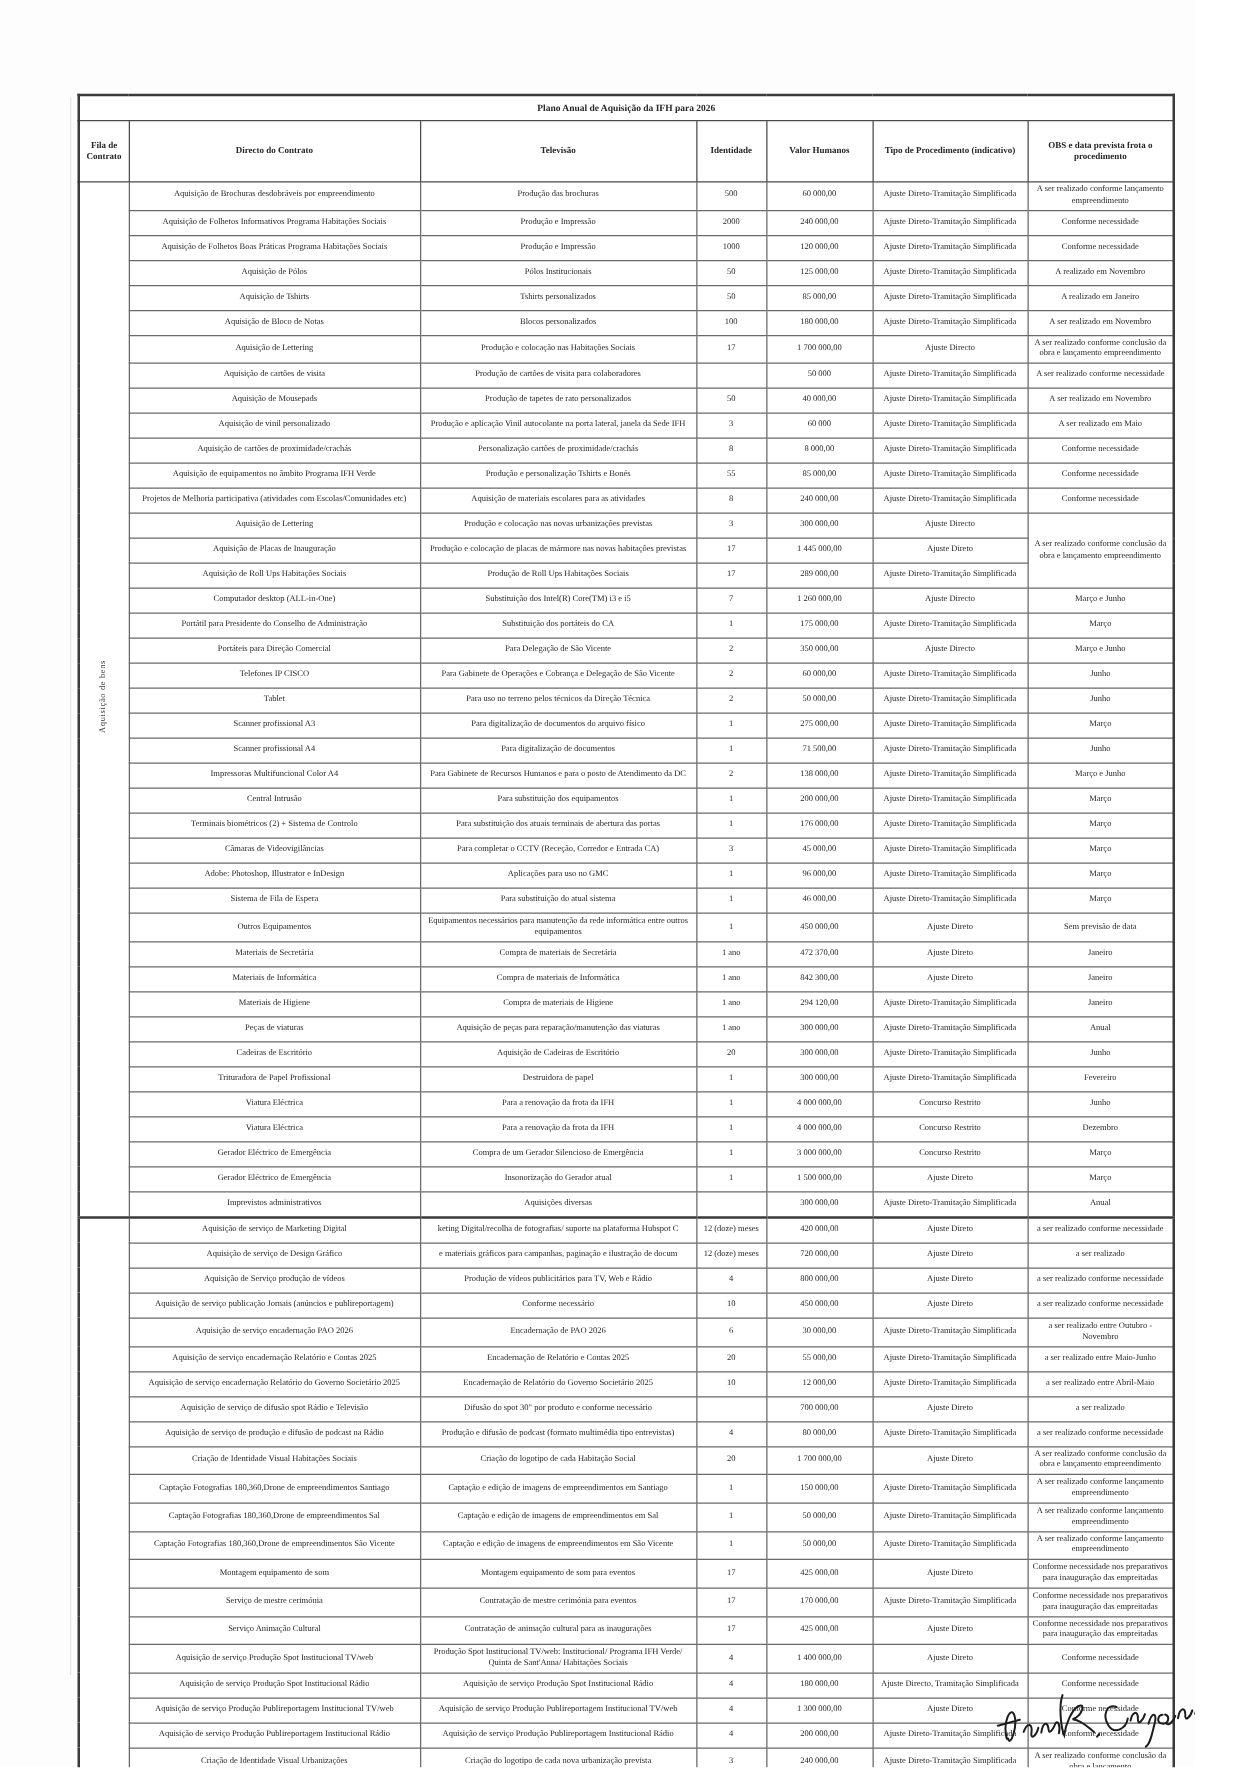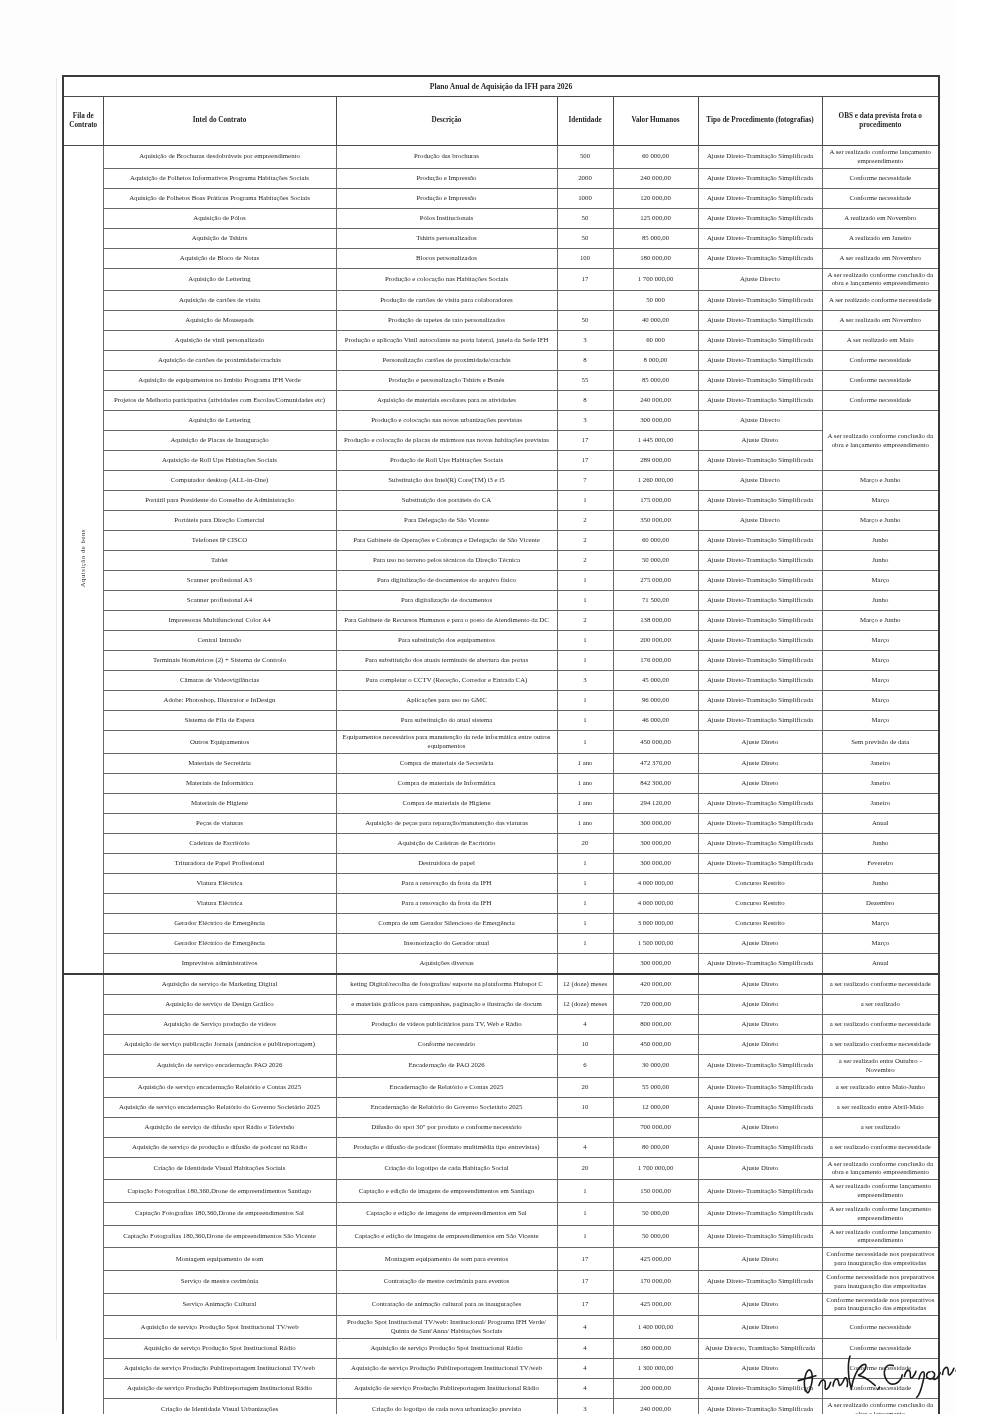--- a/index.html
+++ b/index.html
@@ -41,25 +41,25 @@
         <col style="width:85px">
         <col style="width:124px">
         <col style="width:117px">
     </colgroup>
     <thead>
       <tr class="title-row">
         <td colspan="7">Plano Anual de Aquisição da IFH para 2026</td>
       </tr>
       <tr class="head-row">
           <th>Fila de Contrato</th>
-          <th>Intel do Contrato</th>
-          <th>Descrição</th>
+          <th>Directo do Contrato</th>
+          <th>Televisão</th>
           <th>Identidade</th>
           <th>Valor Humanos</th>
-          <th>Tipo de Procedimento (fotografias)</th>
+          <th>Tipo de Procedimento (indicativo)</th>
           <th>OBS e data prevista frota o procedimento</th>
         </tr>
     </thead>
     <tbody>
         <tr>
           <td rowspan="41" class="tipo-cell"><span class="vertical-text">Aquisição de bens</span></td>
           <td class="c-objeto">Aquisição de Brochuras desdobráveis por empreendimento</td>
           <td class="c-desc">Produção das brochuras</td>
           <td class="c-qtd">500</td>
           <td class="c-valor">60 000,00</td>

